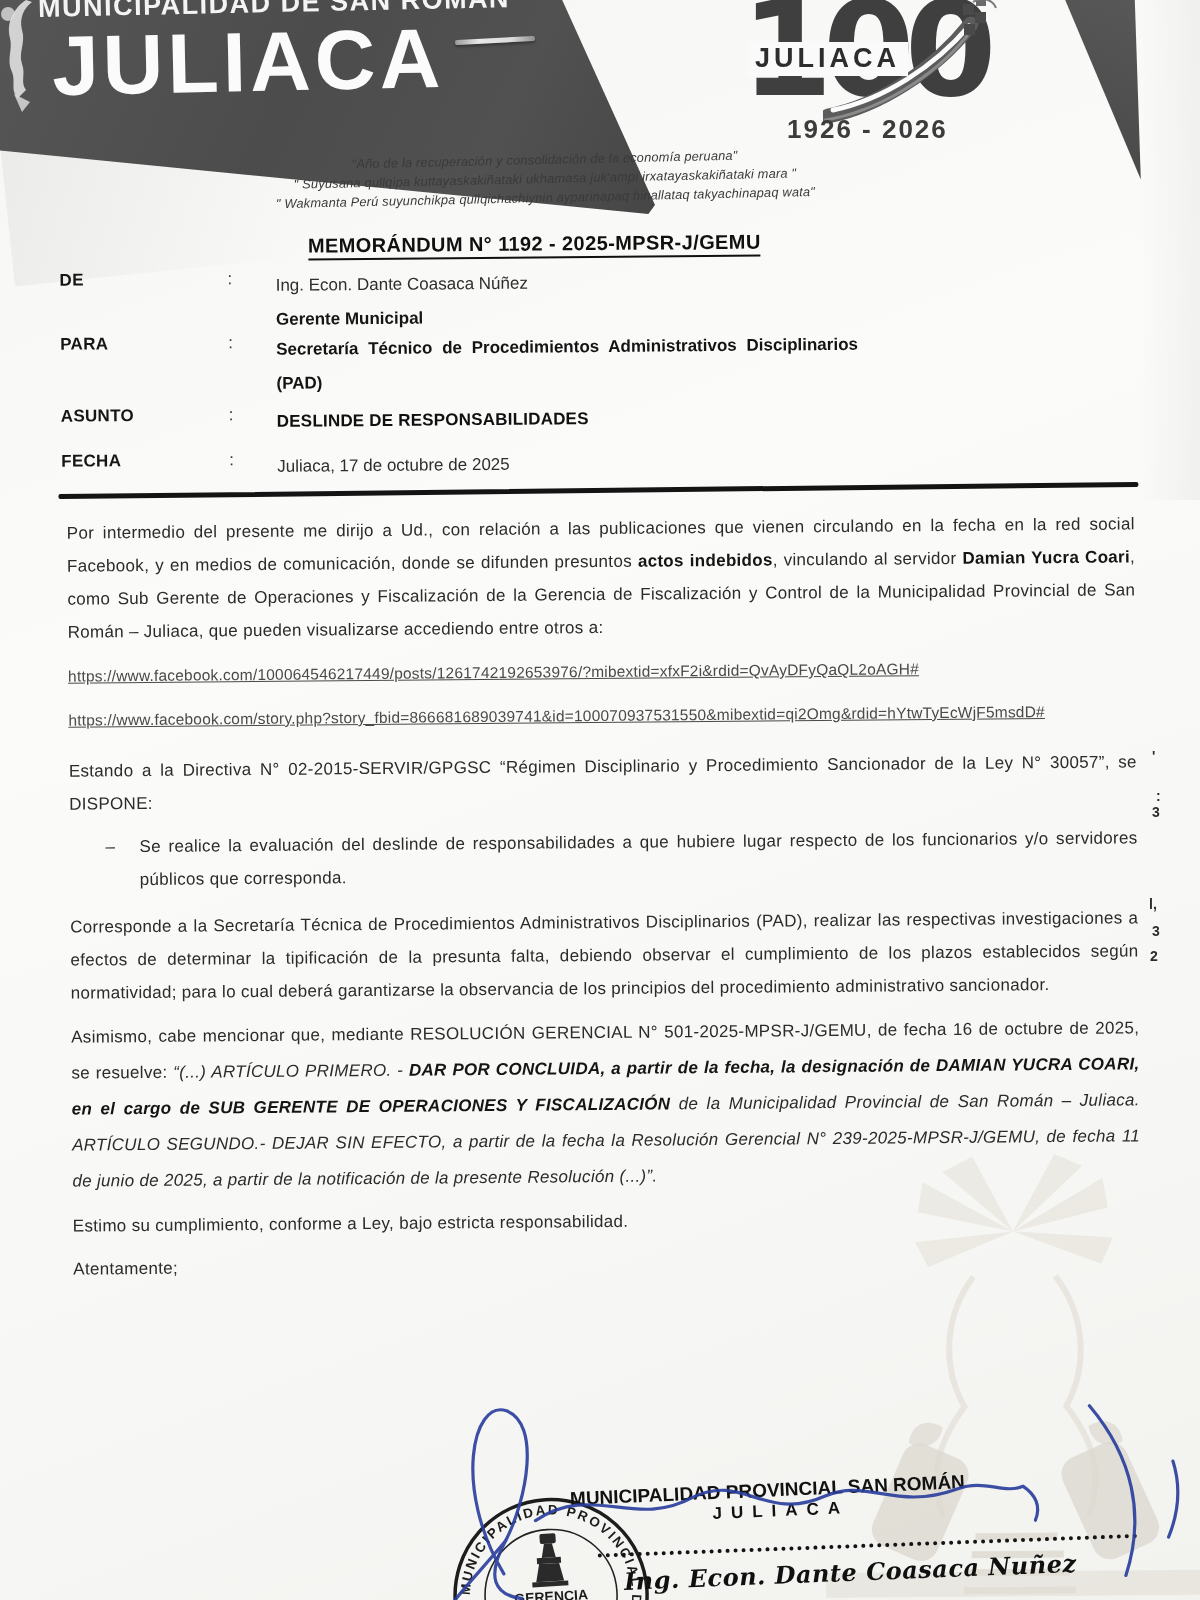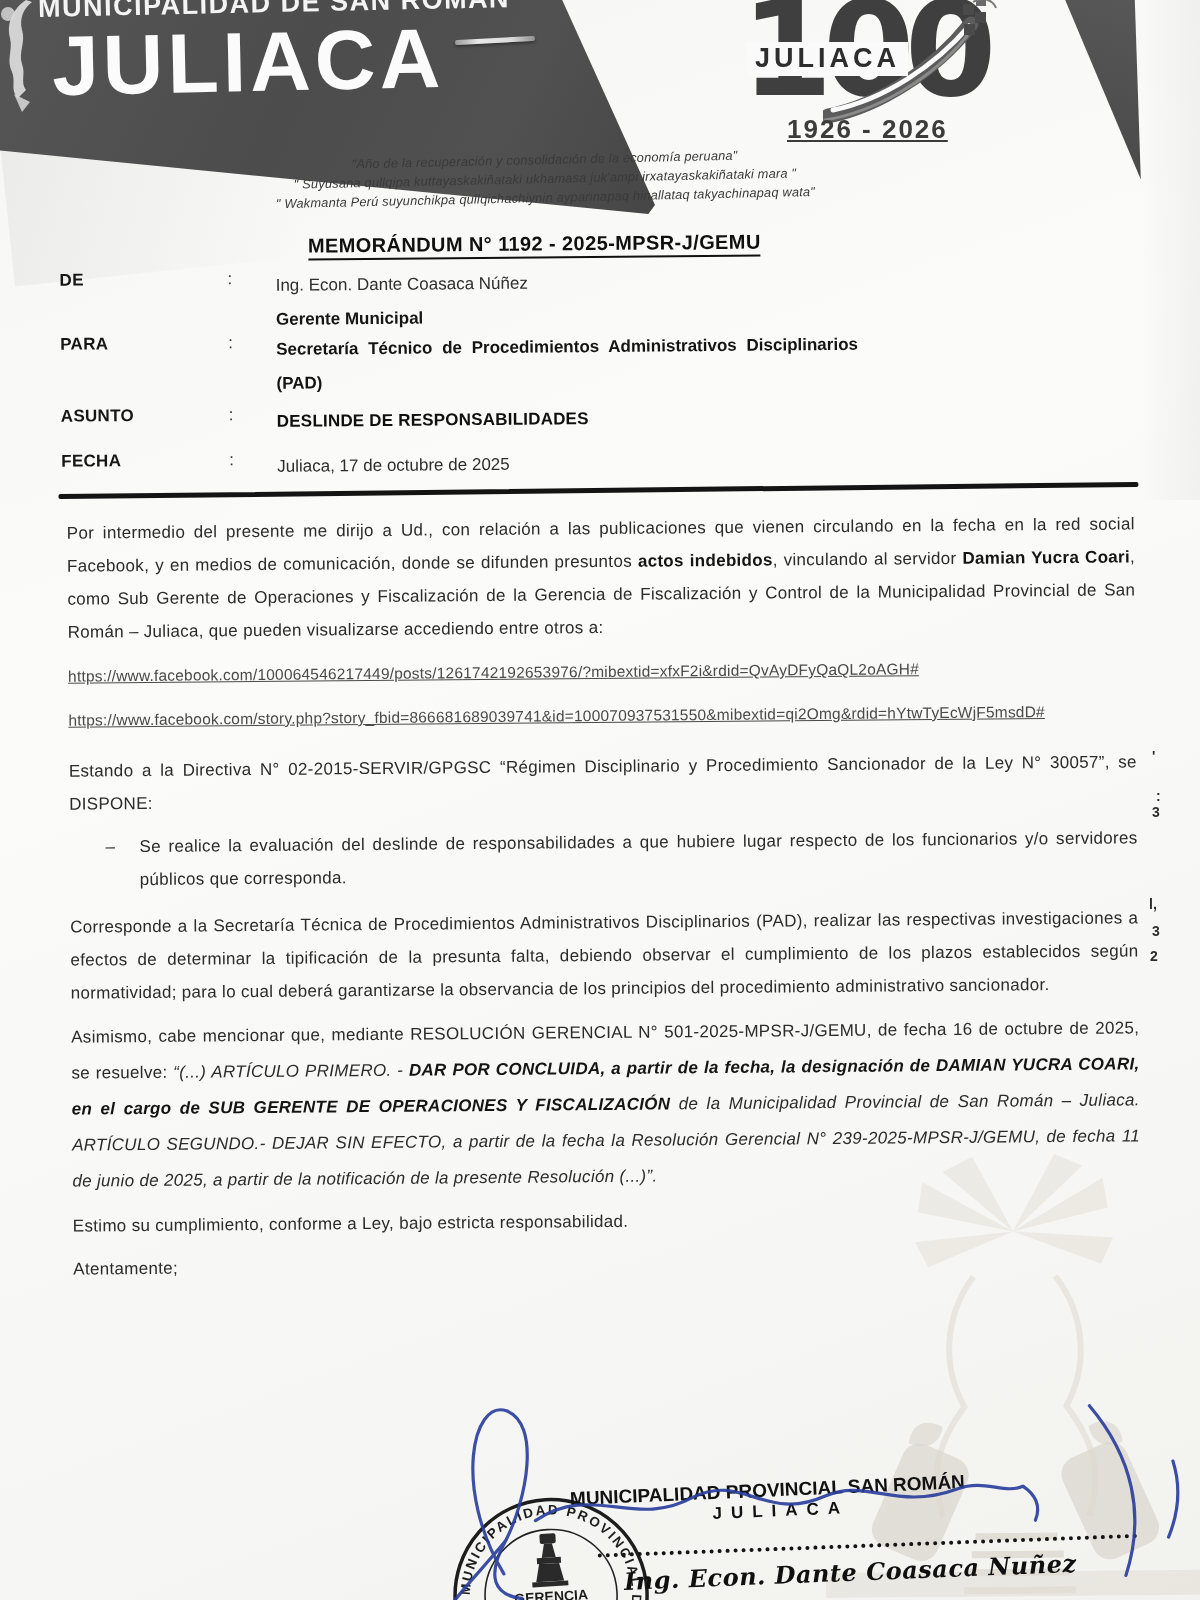--- a/index.html
+++ b/index.html
@@ -26,21 +26,21 @@
   .staple{
     position:absolute;left:455px;top:38px;width:80px;height:5px;border-radius:2px;
     background:linear-gradient(90deg,#9a9a9a,#e8e8e8 30%,#dcdcdc 70%,#8f8f8f);transform:rotate(-3deg);
     box-shadow:0 2px 3px rgba(0,0,0,.35);
   }
   
   .centennial{position:absolute;left:735px;top:-14px;width:260px;height:180px;}
   .c-num{position:absolute;left:6px;top:-14px;font-size:132px;font-weight:800;letter-spacing:-10px;color:#3f3f3f;font-family:"DejaVu Sans",sans-serif;}
   .c-city{position:absolute;left:12px;top:56px;background:#fafafa;color:#2d2d2d;font-weight:800;font-size:27px;letter-spacing:4px;padding:1px 8px 2px 8px;}
   .c-swoosh{position:absolute;left:88px;top:8px;width:175px;height:130px;}
-  .c-years{position:absolute;left:52px;top:128px;font-size:26px;font-weight:600;letter-spacing:2px;color:#3c3c3c;text-decoration:underline;}
+  .c-years{position:absolute;left:52px;top:128px;font-size:26px;font-weight:600;letter-spacing:2px;color:#3c3c3c;}
   
   .corner{position:absolute;left:1040px;top:0;width:120px;height:185px;
     background:linear-gradient(200deg,#585858,#474747);
     clip-path:polygon(21% 0,79% 0,84% 97%);}
   
   .slogans{position:absolute;left:225px;top:150px;width:640px;text-align:center;
     font-style:italic;font-size:12.8px;line-height:19px;color:#3a3a3a;transform:rotate(-1.3deg);letter-spacing:.2px;}
   
   .content{position:absolute;left:0;top:0;width:1200px;height:1600px;transform:rotate(-.5deg);transform-origin:600px 900px;}
   .memo-title{position:absolute;left:90px;top:232px;width:900px;text-align:center;

